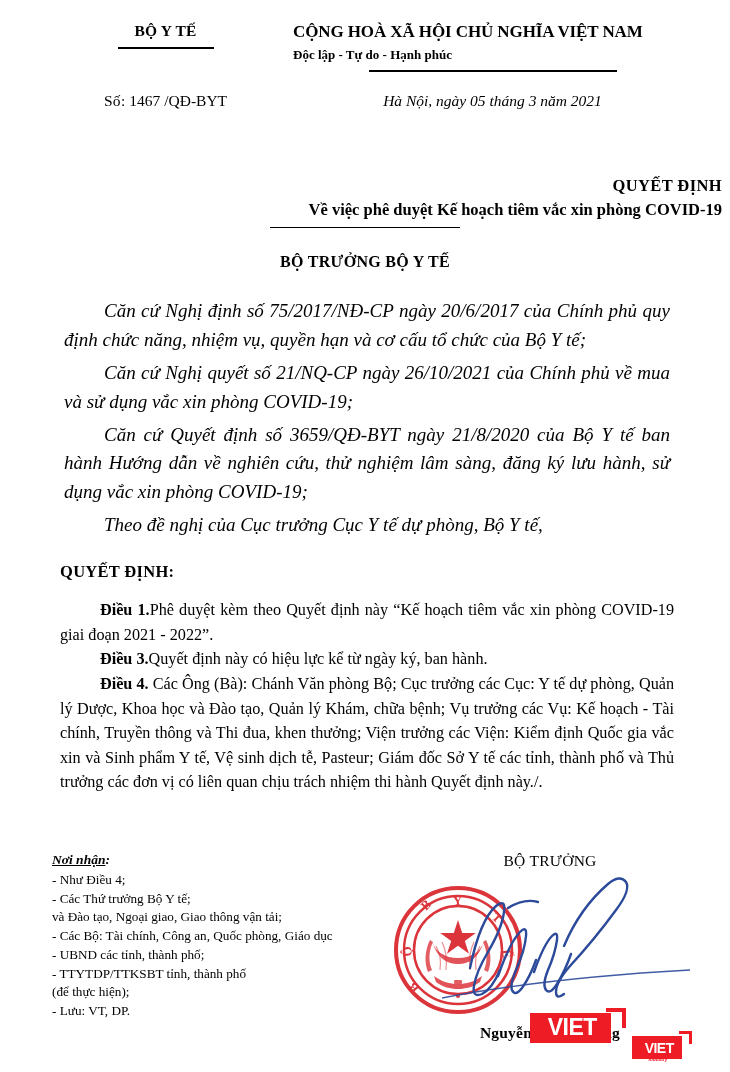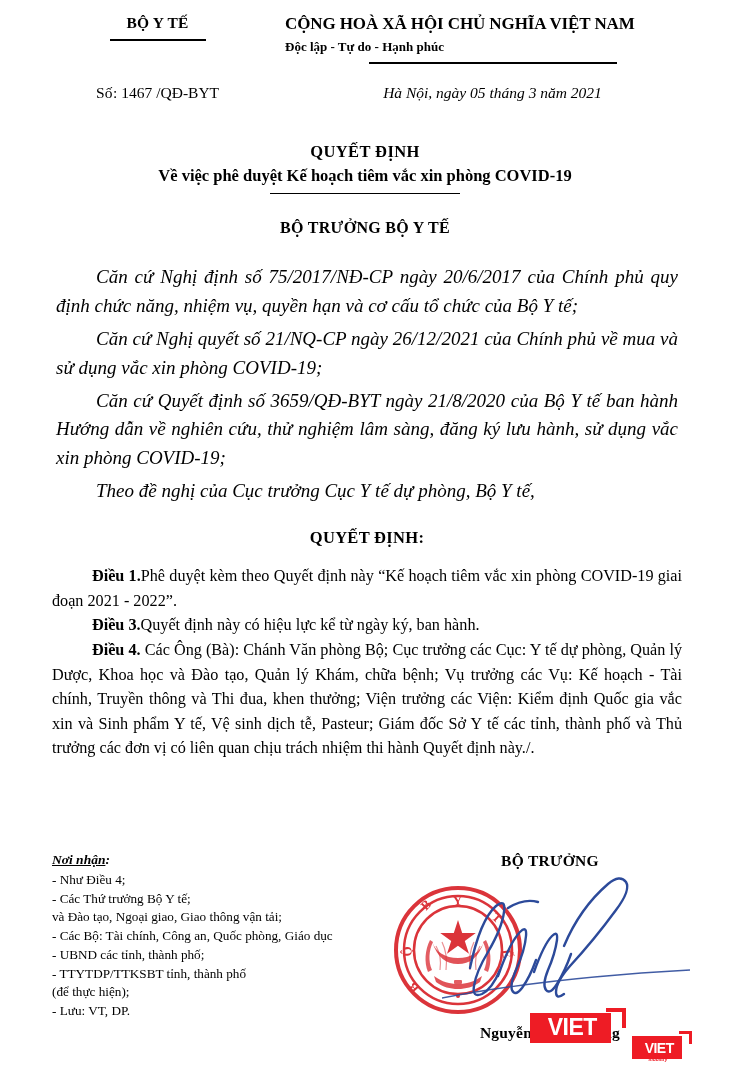--- a/index.html
+++ b/index.html
@@ -13,21 +13,21 @@
     height: 1072px;
     position: relative;
     overflow: hidden;
     font-family: "Liberation Serif", "DejaVu Serif", serif;
     color: #000000;
   }
 
   .page {
     position: absolute;
     inset: 0;
-    padding: 0;
+    padding: 8px;
   }
 
   
   .doc-header {
     display: flex;
     align-items: flex-start;
     padding: 10px 30px 0 30px;
   }
   .header-left {
     width: 255px;
@@ -83,22 +83,22 @@
   .doc-place-date {
     flex: 1;
     text-align: center;
     font-style: italic;
     font-size: 15.5px;
     white-space: nowrap;
   }
 
   
   .title-block {
-    text-align: center;
-    margin-top: 40px;
+    text-align: right;
+    margin-top: 66px;
   }
   .title-main {
     font-weight: bold;
     font-size: 16.5px;
     letter-spacing: 0.4px;
   }
   .title-sub1 {
     font-weight: bold;
     font-size: 16.5px;
     margin-top: 4px;
@@ -129,21 +129,21 @@
   }
   .preamble p {
     margin: 4px;
     font-style: italic;
     font-size: 19px;
     line-height: 1.52;
     text-align: justify;
     text-indent: 40px;
   }
   .decide-heading {
-    text-align: center;
+    text-align: left;
     font-weight: bold;
     font-size: 16.5px;
     margin-top: 22px;
     letter-spacing: 0.3px;
   }
   .articles {
     margin-top: 16px;
   }
   .articles p {
     margin: 0;
@@ -186,21 +186,21 @@
   }
 
   .signature {
     position: absolute;
     left: 400px;
     top: 0;
     width: 300px;
     text-align: center;
   }
   .sign-title {
-    font-weight: bold;
+    font-weight: normal;
     font-size: 15.5px;
     letter-spacing: 0.3px;
   }
   .sign-area {
     position: relative;
     height: 150px;
     margin-top: 2px;
   }
   .sign-name {
     font-weight: bold;
@@ -329,21 +329,21 @@
     <div class="title-main">QUYẾT ĐỊNH</div>
     <div class="title-sub1">Về việc phê duyệt Kế hoạch tiêm vắc xin phòng COVID-19</div>
     <div class="title-rule"></div>
   </div>
 
   <div class="authority">BỘ TRƯỞNG BỘ Y TẾ</div>
 
   <div class="body-block">
     <div class="preamble">
       <p>Căn cứ Nghị định số 75/2017/NĐ-CP ngày 20/6/2017 của Chính phủ quy định chức năng, nhiệm vụ, quyền hạn và cơ cấu tổ chức của Bộ Y tế;</p>
-      <p>Căn cứ Nghị quyết số 21/NQ-CP ngày 26/12/2021 của Chính phủ về mua và sử dụng vắc xin phòng COVID-19;</p>
+      <p>Căn cứ Nghị quyết số 21/NQ-CP ngày 26/10/2021 của Chính phủ về mua và sử dụng vắc xin phòng COVID-19;</p>
       <p>Căn cứ Quyết định số 3659/QĐ-BYT ngày 21/8/2020 của Bộ Y tế ban hành Hướng dẫn về nghiên cứu, thử nghiệm lâm sàng, đăng ký lưu hành, sử dụng vắc xin phòng COVID-19;</p>
       <p>Theo đề nghị của Cục trưởng Cục Y tế dự phòng, Bộ Y tế,</p>
     </div>
 
     <div class="decide-heading">QUYẾT ĐỊNH:</div>
 
     <div class="articles">
       <p><b>Điều 1.</b><span>Phê duyệt kèm theo Quyết định này “Kế hoạch tiêm vắc xin phòng COVID-19 giai đoạn 2021 - 2022”.</span></p>
       <p><b>Điều 3.</b><span>Quyết định này có hiệu lực kể từ ngày ký, ban hành.</span></p>
       <p><b>Điều 4.</b><span> Các Ông (Bà): Chánh Văn phòng Bộ; Cục trưởng các Cục: Y tế dự phòng, Quản lý Dược, Khoa học và Đào tạo, Quản lý Khám, chữa bệnh; Vụ trưởng các Vụ: Kế hoạch - Tài chính, Truyền thông và Thi đua, khen thưởng; Viện trưởng các Viện: Kiểm định Quốc gia vắc xin và Sinh phẩm Y tế, Vệ sinh dịch tễ, Pasteur; Giám đốc Sở Y tế các tỉnh, thành phố và Thủ trưởng các đơn vị có liên quan chịu trách nhiệm thi hành Quyết định này./.</span></p>

